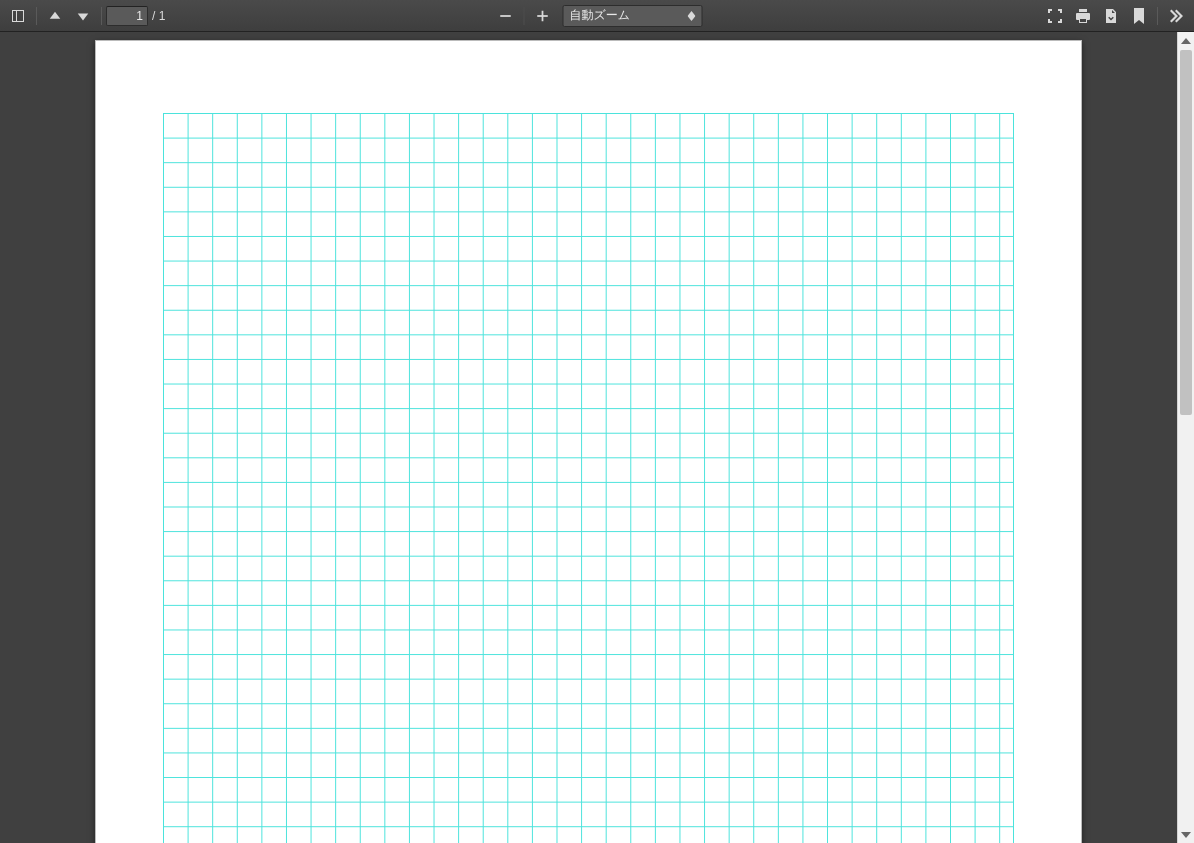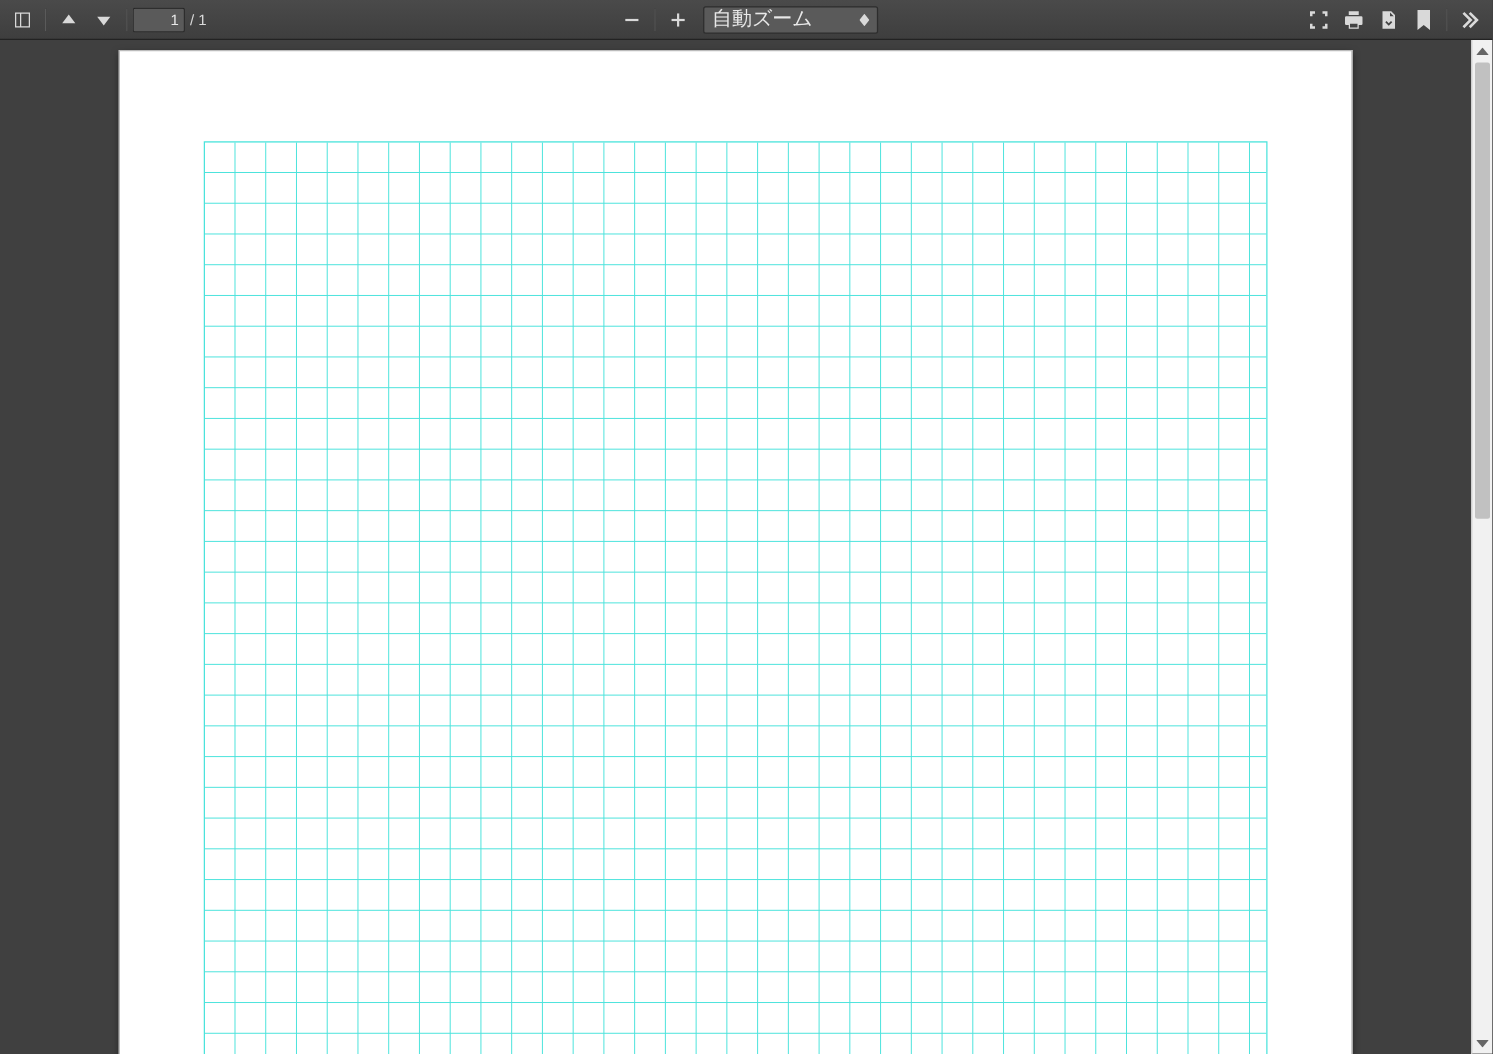--- a/index.html
+++ b/index.html
@@ -76,21 +76,21 @@
     margin-left: 4px;
     color: #d9d9d9;
   }
 
   .zoom-select {
     height: 22px;
     min-width: 140px;
     background: #5a5a5a;
     border: 1px solid #2d2d2d;
     color: #e8e8e8;
-    font-size: 16px;
+    font-size: 12px;
     padding: 0 6px;
     border-radius: 2px;
     display: flex;
     align-items: center;
     justify-content: space-between;
     cursor: pointer;
     margin-left: 6px;
   }
   .zoom-select .chevrons {
     display: flex;

